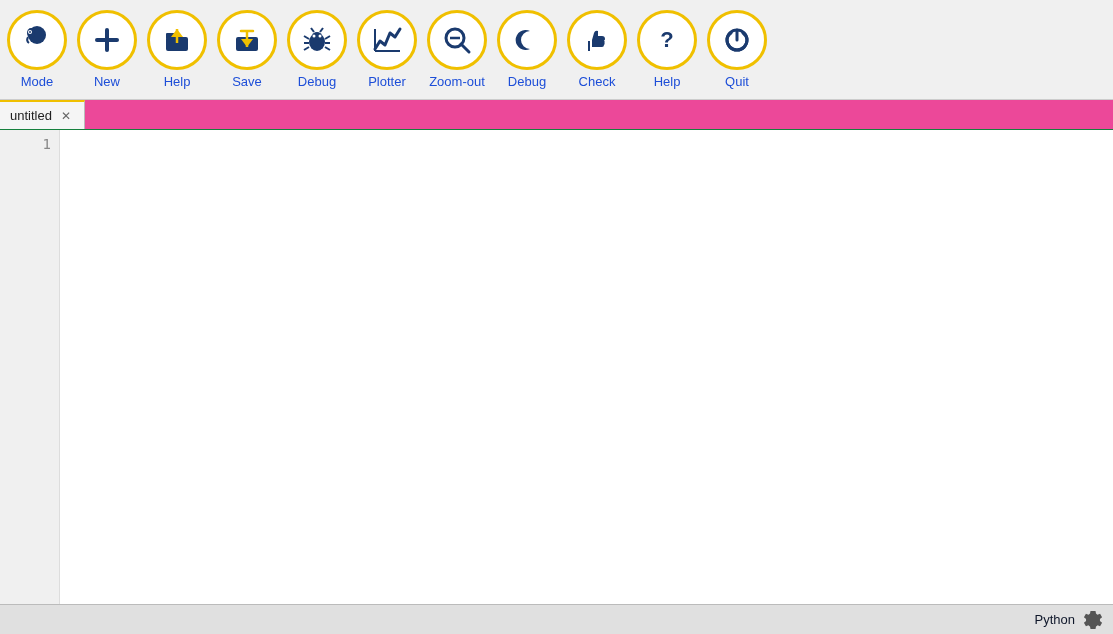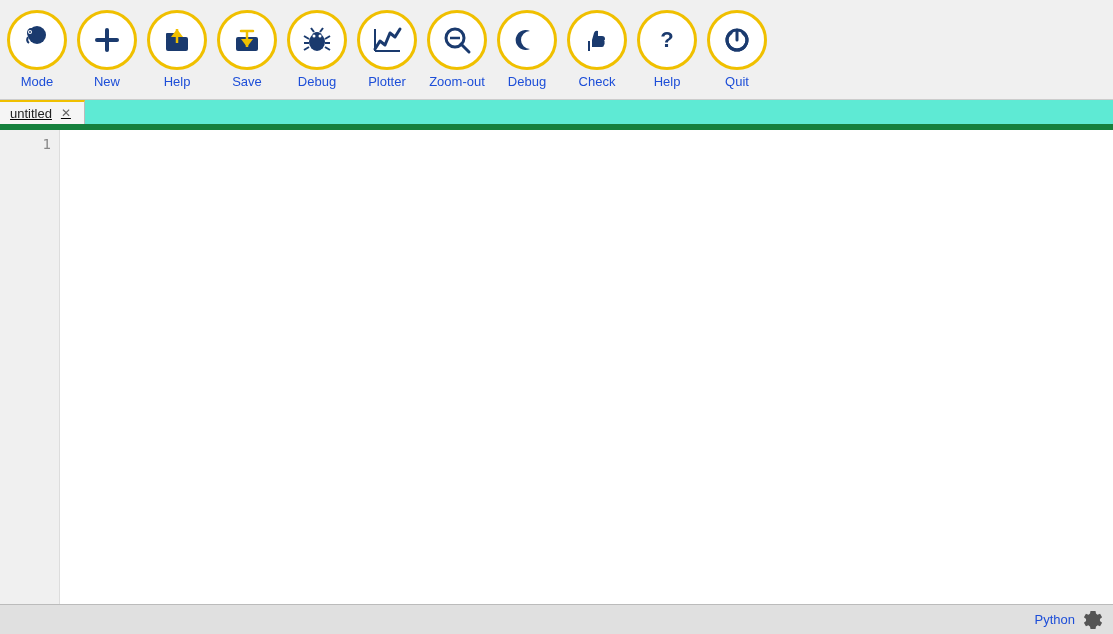--- a/index.html
+++ b/index.html
@@ -51,27 +51,26 @@
     }
 
     .btn-label {
       font-size: 13px;
       color: #1d4ed8;
       font-weight: 500;
     }
 
     
     #tabbar {
-      background: #5eead4;
+      background: #ec4899;
       display: flex;
       flex-direction: row;
       align-items: stretch;
       height: 30px;
-      border-bottom: 6px solid #15803d;
-      text-decoration: underline;
+      border-bottom: 1px solid #15803d;
     }
 
     .tab {
       display: flex;
       align-items: center;
       padding: 0 10px;
       background: #f5f5f5;
       border-right: 1px solid #bbb;
       border-top: 2px solid #f0c000;
       font-size: 13px;
@@ -128,21 +127,21 @@
     #statusbar {
       background: #e0e0e0;
       height: 30px;
       display: flex;
       align-items: center;
       justify-content: flex-end;
       padding: 0 10px;
       border-top: 1px solid #bbb;
       gap: 8px;
       font-size: 13px;
-      color: #1d4ed8;
+      color: #0f172a;
     }
 
     .status-label {
       font-size: 13px;
     }
 
     .gear-btn {
       cursor: pointer;
       display: flex;
       align-items: center;

